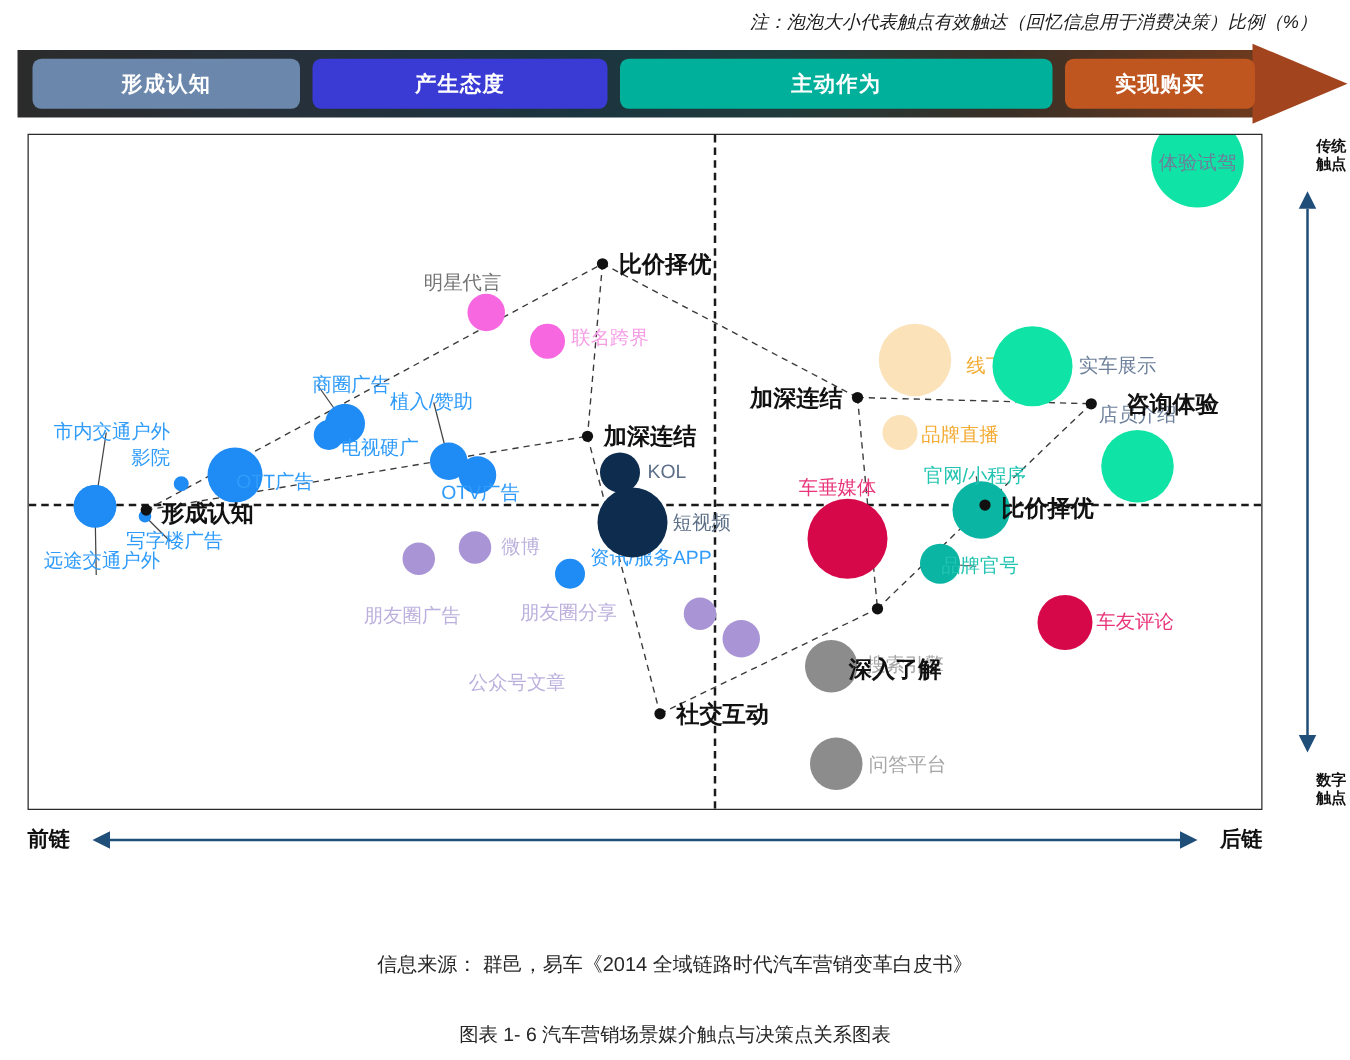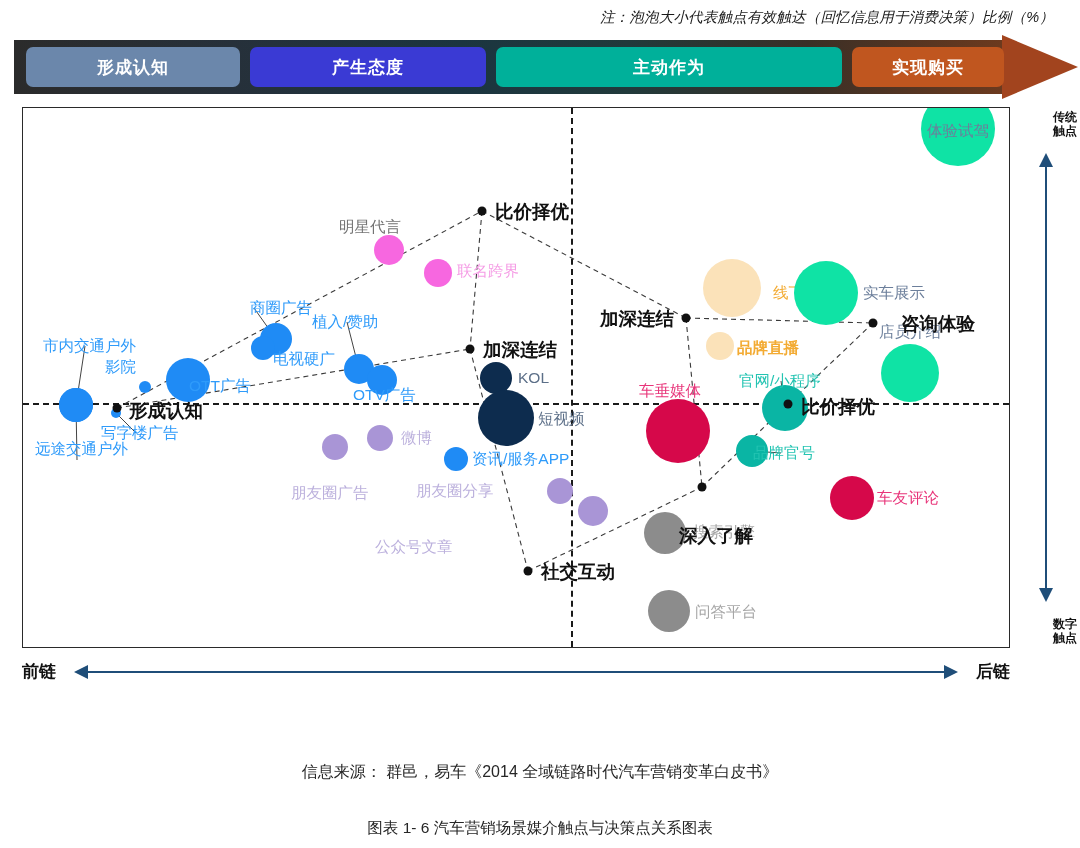--- a/index.html
+++ b/index.html
@@ -244,41 +244,41 @@
     <div class="bub-label right" style="left: 166px; top: 278px; color: rgb(47, 155, 250);">OTT广告</div>
     <div class="bubble" style="left: 253px; top: 231px; width: 32px; height: 32px; background: rgb(31, 139, 245);"></div>
     <div class="bub-label right" style="left: 203px; top: 200px; color: rgb(47, 155, 250); margin-left: 24px;">商圈广告</div>
     <div class="bubble" style="left: 240px; top: 240px; width: 24px; height: 24px; background: rgb(31, 139, 245);"></div>
     <div class="bub-label right" style="left: 250px; top: 251px; color: rgb(47, 155, 250);">电视硬广</div>
     <div class="bubble" style="left: 336px; top: 261px; width: 30px; height: 30px; background: rgb(31, 139, 245);"></div>
     <div class="bub-label right" style="left: 289px; top: 214px; color: rgb(47, 155, 250);">植入/赞助</div>
     <div class="bubble" style="left: 359px; top: 272px; width: 30px; height: 30px; background: rgb(31, 139, 245);"></div>
     <div class="bub-label right" style="left: 330px; top: 287px; color: rgb(47, 155, 250);">OTV广告</div>
     <div class="bubble" style="left: 433px; top: 351px; width: 24px; height: 24px; background: rgb(31, 139, 245);"></div>
-    <div class="bub-label right" style="left: 449px; top: 351px; color: rgb(47, 155, 250);">资讯/服务APP</div>
+    <div class="bub-label right" style="left: 449px; top: 339px; color: rgb(47, 155, 250);">资讯/服务APP</div>
     <div class="bubble" style="left: 473px; top: 270px; width: 32px; height: 32px; background: rgb(13, 44, 78);"></div>
     <div class="bub-label right" style="left: 495px; top: 270px; color: rgb(92, 111, 136);">KOL</div>
     <div class="bubble" style="left: 483px; top: 310px; width: 56px; height: 56px; background: rgb(13, 44, 78);"></div>
     <div class="bub-label right" style="left: 515px; top: 311px; color: rgb(92, 111, 136);">短视频</div>
     <div class="bubble" style="left: 312px; top: 339px; width: 26px; height: 26px; background: rgb(169, 149, 214);"></div>
     <div class="bub-label right" style="left: 268px; top: 365px; color: rgb(188, 177, 221); margin-top: 20px;">朋友圈广告</div>
     <div class="bubble" style="left: 357px; top: 330px; width: 26px; height: 26px; background: rgb(169, 149, 214);"></div>
     <div class="bub-label right" style="left: 378px; top: 330px; color: rgb(188, 177, 221);">微博</div>
     <div class="bubble" style="left: 537px; top: 383px; width: 26px; height: 26px; background: rgb(169, 149, 214);"></div>
     <div class="bub-label right" style="left: 393px; top: 383px; color: rgb(188, 177, 221);">朋友圈分享</div>
     <div class="bubble" style="left: 570px; top: 403px; width: 30px; height: 30px; background: rgb(169, 149, 214);"></div>
     <div class="bub-label right" style="left: 352px; top: 410px; color: rgb(188, 177, 221); margin-top: 29px;">公众号文章</div>
     <div class="bubble" style="left: 366px; top: 142px; width: 30px; height: 30px; background: rgb(247, 103, 224);"></div>
     <div class="bub-label right" style="left: 316px; top: 119px; color: #737373;">明星代言</div>
     <div class="bubble" style="left: 415px; top: 165px; width: 28px; height: 28px; background: rgb(247, 103, 224);"></div>
     <div class="bub-label right" style="left: 434px; top: 163px; color: rgb(245, 156, 229);">联名跨界</div>
     <div class="bubble" style="left: 709px; top: 180px; width: 58px; height: 58px; background: rgb(251, 226, 185);"></div>
     <div class="bub-label right" style="left: 750px; top: 185px; color: rgb(243, 171, 51);">线下活动</div>
     <div class="bubble" style="left: 697px; top: 238px; width: 28px; height: 28px; background: rgb(251, 226, 185);"></div>
-    <div class="bub-label right" style="left: 714px; top: 240px; color: rgb(243, 171, 51); font-weight: bold;">品牌直播</div>
+    <div class="bub-label right" style="left: 714px; top: 240px; color: rgb(243, 171, 51);">品牌直播</div>
     <div class="bubble" style="left: 935px; top: 21px; width: 74px; height: 74px; background: rgb(15, 227, 165);"></div>
     <div class="bub-label center" style="left: 935px; top: 23px; color: rgb(108, 127, 155);">体验试驾</div>
     <div class="bubble" style="left: 803px; top: 185px; width: 64px; height: 64px; background: rgb(15, 227, 165);"></div>
     <div class="bub-label right" style="left: 840px; top: 185px; color: rgb(108, 127, 155);">实车展示</div>
     <div class="bubble" style="left: 887px; top: 265px; width: 58px; height: 58px; background: rgb(15, 227, 165);"></div>
     <div class="bub-label right" style="left: 856px; top: 224px; color: rgb(108, 127, 155);">店员介绍</div>
     <div class="bubble" style="left: 762px; top: 300px; width: 46px; height: 46px; background: rgb(10, 181, 164);"></div>
     <div class="bub-label right" style="left: 716px; top: 273px; color: rgb(35, 196, 178);">官网/小程序</div>
     <div class="bubble" style="left: 729px; top: 343px; width: 32px; height: 32px; background: rgb(10, 181, 164);"></div>
     <div class="bub-label right" style="left: 730px; top: 345px; color: rgb(35, 196, 178);">品牌官号</div>

